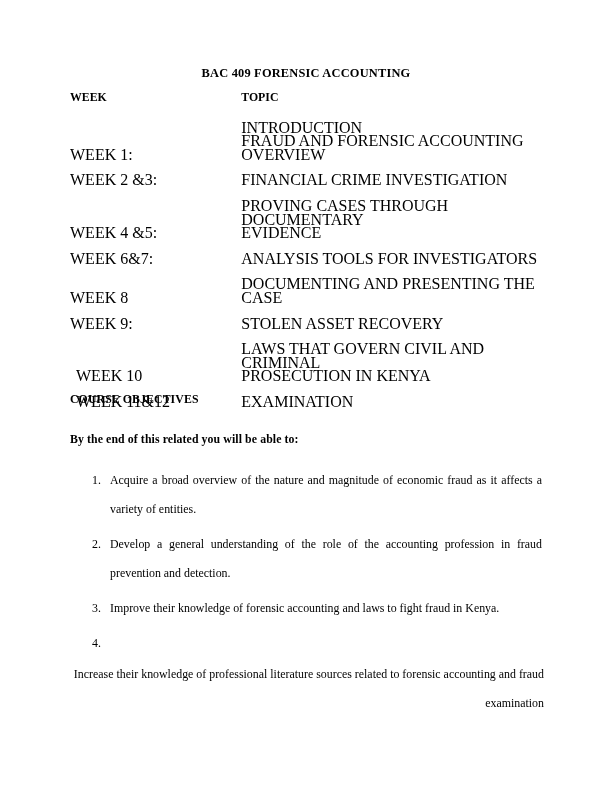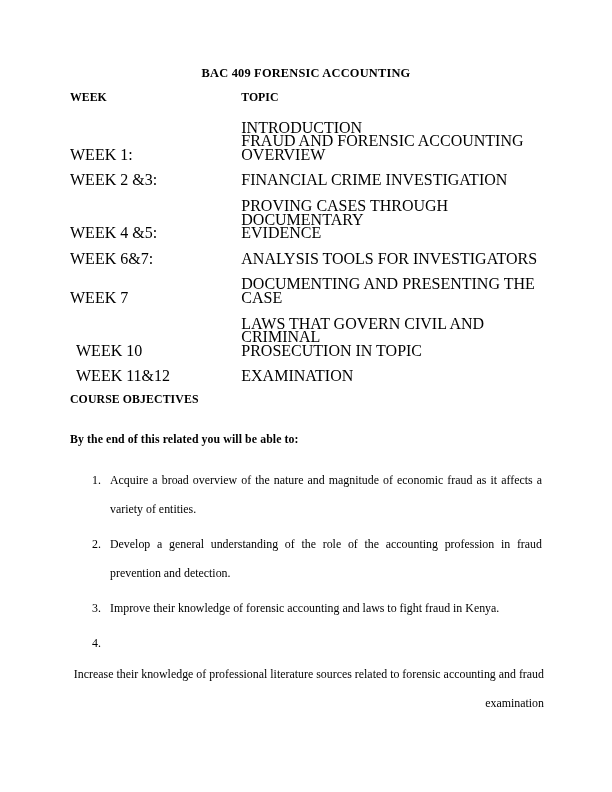--- a/index.html
+++ b/index.html
@@ -162,32 +162,38 @@
       </tr>
 
       <tr>
         <td class="col-week cell-week">WEEK 6&amp;7:</td>
         <td class="col-topic cell-topic">
           <span class="topic-line">ANALYSIS TOOLS FOR INVESTIGATORS</span>
         </td>
       </tr>
 
       <tr>
-        <td class="col-week cell-week">WEEK 7</td>
+        <td class="col-week cell-week">WEEK 8</td>
         <td class="col-topic cell-topic">
           <span class="topic-line">DOCUMENTING AND PRESENTING THE CASE</span>
         </td>
       </tr>
 
+      <tr>
+        <td class="col-week cell-week">WEEK 9:</td>
+        <td class="col-topic cell-topic">
+          <span class="topic-line">STOLEN ASSET RECOVERY</span>
+        </td>
+      </tr>
 
       <tr>
         <td class="col-week cell-week indented">WEEK 10</td>
         <td class="col-topic cell-topic">
           <span class="topic-line">LAWS THAT GOVERN CIVIL AND CRIMINAL</span>
-          <span class="topic-line">PROSECUTION IN TOPIC</span>
+          <span class="topic-line">PROSECUTION IN KENYA</span>
         </td>
       </tr>
 
       <tr>
         <td class="col-week cell-week indented">WEEK 11&amp;12</td>
         <td class="col-topic cell-topic">
           <span class="topic-line">EXAMINATION</span>
         </td>
       </tr>
 

